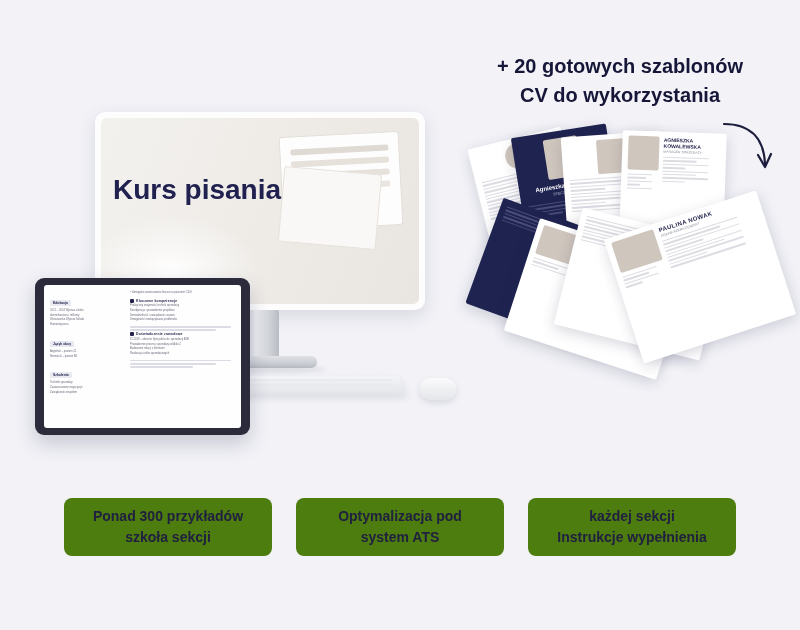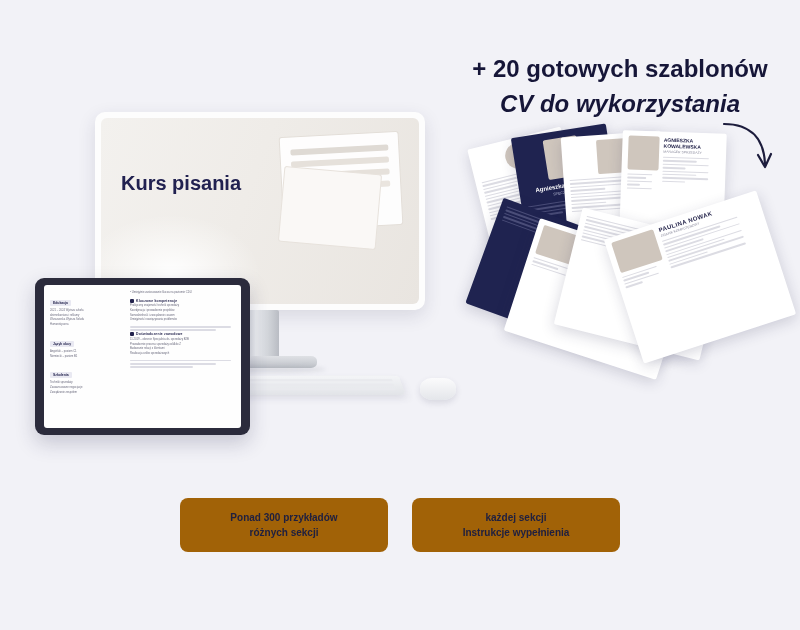--- a/index.html
+++ b/index.html
@@ -8,24 +8,24 @@
     background:#f2f2f7;
     font-family:"Liberation Sans", sans-serif;
     overflow:hidden;
     position:relative;
   }
   .stage{position:absolute;inset:0;}
 
   
   .headline{
     position:absolute;left:455px;top:52px;width:330px;
-    font-size:24px;font-weight:700;color:#161638;line-height:1.45;
+    font-size:20px;font-weight:700;color:#161638;line-height:1.45;
     text-align:center;
   }
-  .headline .l2{display:block;font-style:italic;}
+  .headline .l2{display:block;}
 
   
   .arrow{
     position:absolute;left:718px;top:118px;width:60px;height:60px;
   }
 
   
   .monitor{
     position:absolute;left:95px;top:112px;width:330px;height:198px;
     background:#fdfdfd;border-radius:10px;
@@ -51,22 +51,22 @@
   .screen .photo-b{
     position:absolute;right:40px;top:52px;width:96px;height:74px;
     background:#faf8f6;border:1px solid #e7e2dc;border-radius:3px;
     transform:rotate(5deg);
   }
   .screen .blur{
     position:absolute;left:-20px;bottom:-30px;width:180px;height:120px;
     background:radial-gradient(ellipse at center,#ffffff 0%,rgba(255,255,255,0) 70%);
   }
   .screen-title{
-    position:absolute;left:20px;top:50px;width:230px;
-    font-size:20px;font-weight:700;color:#212150;line-height:1.55;
+    position:absolute;left:12px;top:50px;width:230px;
+    font-size:28px;font-weight:700;color:#212150;line-height:1.55;
   }
   
   .neck{
     position:absolute;left:243px;top:310px;width:36px;height:48px;
     background:linear-gradient(90deg,#c9ccd2,#eceef1 35%,#d2d5da 70%,#b9bcc3);
     border-radius:2px;
   }
   .base{
     position:absolute;left:205px;top:356px;width:112px;height:12px;
     background:linear-gradient(180deg,#dfe1e5,#bfc3c9);
@@ -148,23 +148,23 @@
   #cv8{left:150px;top:84px;width:160px;height:130px;transform:rotate(-18deg);}
 
   .cv .pad{padding:5px 6px;box-sizing:border-box;height:100%;}
 
   
   .pills{
     position:absolute;left:0;right:0;top:498px;
     display:flex;justify-content:center;gap:24px;
   }
   .pill{
-    width:208px;min-height:54px;background:#a16207;border-radius:8px;
+    width:208px;min-height:54px;background:#4d7c0f;border-radius:8px;
     display:flex;align-items:center;justify-content:center;text-align:center;
-    font-size:10px;font-weight:700;color:#20203f;line-height:1.5;
+    font-size:14px;font-weight:700;color:#20203f;line-height:1.5;
     padding:8px 10px;box-sizing:border-box;
   }
 </style>
 </head>
 <body>
 
 <div class="stage">
 
   <div class="headline">
     <span>+ 20 gotowych szablonów</span>
@@ -386,21 +386,27 @@
         </div>
       </div>
     </div>
 
   </div>
 
   <div class="pills">
     <div class="pill">
       <div>
         <div>Ponad 300 przykładów</div>
-        <div>różnych sekcji</div>
+        <div>szkoła sekcji</div>
+      </div>
+    </div>
+    <div class="pill">
+      <div>
+        <div>Optymalizacja pod</div>
+        <div>system ATS</div>
       </div>
     </div>
     <div class="pill">
       <div>
         <div>każdej sekcji</div>
         <div>Instrukcje wypełnienia</div>
       </div>
     </div>
   </div>
 

